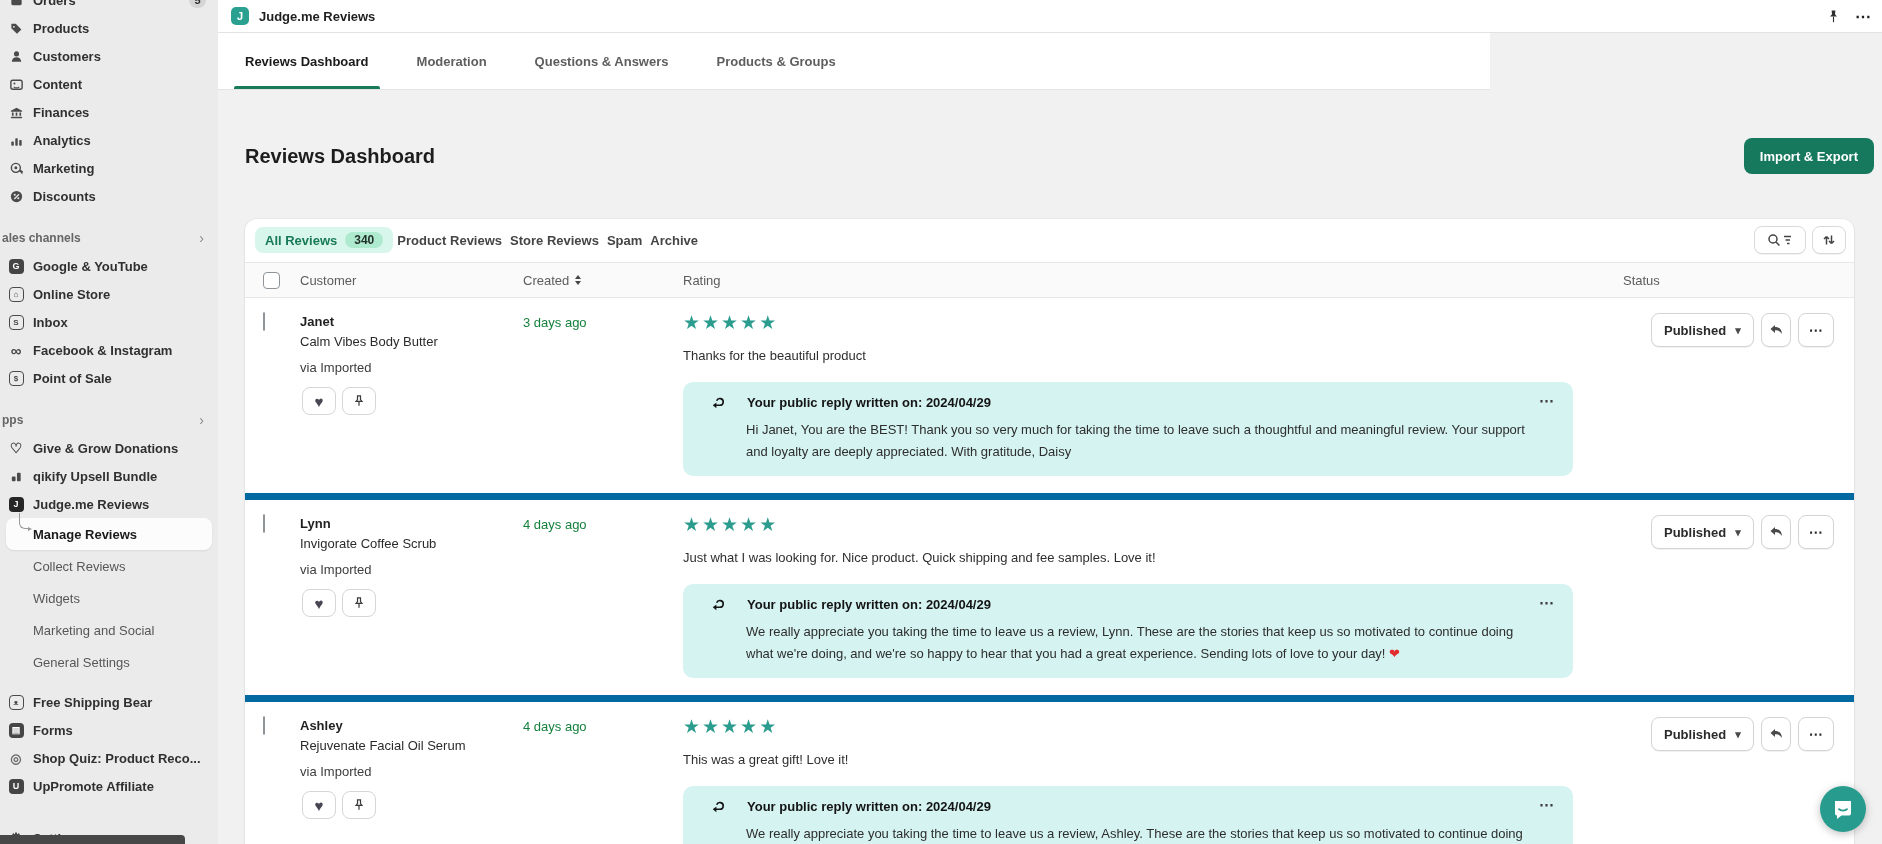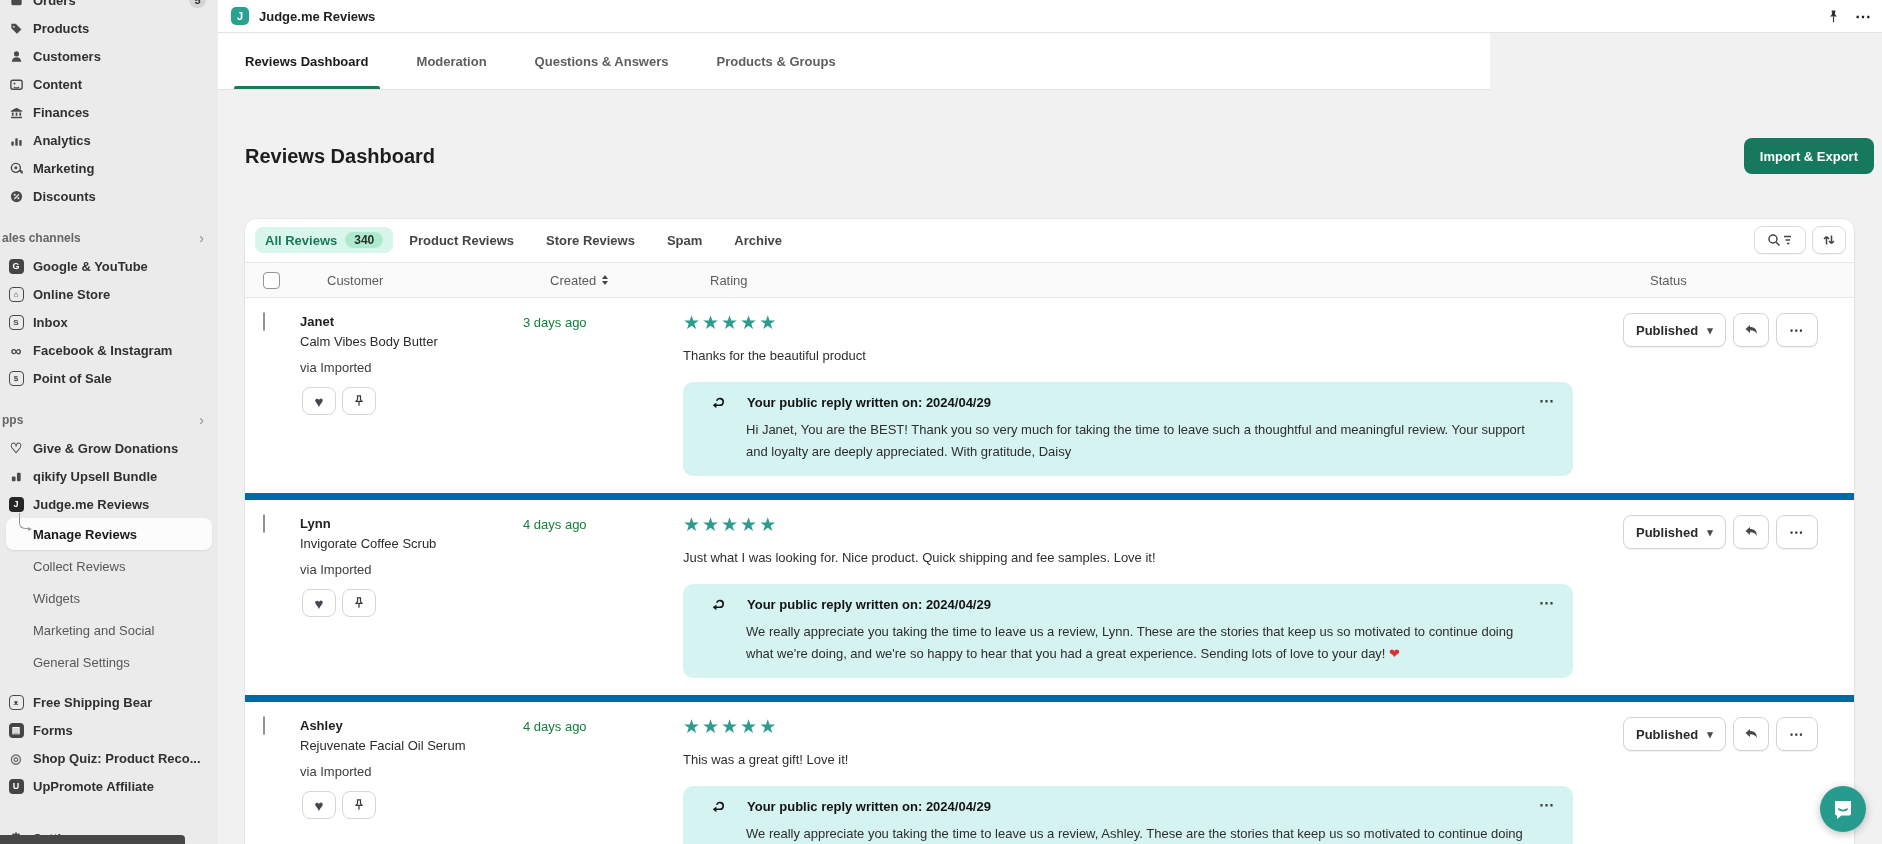--- a/index.html
+++ b/index.html
@@ -56,29 +56,29 @@
   .btn-primary { margin-left:auto; height:36px; background:#16795e; color:#fff; border:none; border-radius:8px;
                  font-family:inherit; font-size:13px; font-weight:700; padding:0 16px; cursor:pointer; }
 
   .card { margin:44px 28px 0 27px; background:#fff; border-radius:12px;
           box-shadow:0 1px 2px rgba(0,0,0,.08), 0 0 0 1px rgba(0,0,0,.03); overflow:hidden; }
 
   .filter-row { display:flex; align-items:center; padding:7px 8px 8px 10px; }
   .pill { display:flex; align-items:center; gap:8px; background:#d9f6ec; border-radius:8px; padding:5px 10px; cursor:pointer; }
   .pill-label { font-size:13px; font-weight:600; color:#177a56; }
   .pill-count { background:#aeeace; color:#24312b; font-size:12px; font-weight:600; border-radius:10px; padding:1px 9px; }
-  .filter-item { font-size:13px; font-weight:600; color:#454545; padding:6px 16px; cursor:pointer; }
+  .filter-item { font-size:13px; font-weight:600; color:#454545; padding:6px 4px; cursor:pointer; }
   .filter-tools { margin-left:auto; display:flex; gap:6px; }
   .tool-btn { height:28px; border:1px solid #d9d9d9; background:#fff; border-radius:8px; display:flex; align-items:center;
               justify-content:center; cursor:pointer; padding:0 8px; box-shadow:0 1px 0 rgba(0,0,0,.05); }
 
   .thead { display:grid; grid-template-columns:42px 223px 160px 1fr 211px; padding:0 20px 0 13px; height:36px;
            align-items:center; background:#fafafa; border-top:1px solid #e7e7e7; border-bottom:1px solid #e7e7e7;
            font-size:13px; color:#5c5c5c; }
-  .th { display:flex; align-items:center; gap:6px;margin-left:27px; }
+  .th { display:flex; align-items:center; gap:6px; }
   .sorticon { display:flex; flex-direction:column; align-items:center; gap:2px; cursor:pointer; }
   .tri-up { width:0; height:0; border-left:3.5px solid transparent; border-right:3.5px solid transparent; border-bottom:4.5px solid #444; }
   .tri-down { width:0; height:0; border-left:3.5px solid transparent; border-right:3.5px solid transparent; border-top:4.5px solid #444; }
 
   .trow { display:grid; grid-template-columns:42px 223px 160px 1fr 211px; padding:15px 20px 17px 13px; border-bottom:7px solid #0369a1; }
   .cb { width:17px; height:17px; border:1.8px solid #8f9499; border-radius:4px; background:#fff; margin-left:5px; cursor:pointer; }
   .cust-name { font-size:13px; font-weight:700; color:#1f1f1f; padding-top:1px; }
   .cust-link { display:inline-block; font-size:13px; color:#2b2b2b; margin-top:5px; cursor:pointer; }
   .cust-via { font-size:13px; color:#3d3d3d; margin-top:10px; }
   .cust-actions { display:flex; gap:6px; margin-top:12px; margin-left:2px; }
@@ -90,21 +90,21 @@
   .review-text { font-size:13px; color:#2e2e2e; margin-top:16px; }
   .reply { position:relative; margin-top:19px; width:890px; background:#d4f3f1; border-radius:10px; padding:13px 44px 13px 26px; }
   .reply-head { display:flex; align-items:flex-start; gap:21px; }
   .reply-title { font-size:13px; font-weight:700; color:#141414; }
   .reply-body { font-size:13px; color:#2e2e2e; margin:9px 0 0 37px; line-height:22px; }
   .reply-dots { position:absolute; top:10px; right:18px; font-size:15px; font-weight:700; color:#3c3c3c; letter-spacing:1px; cursor:pointer; }
   .heart-red { color:#e02d2d; }
   .status-cell { display:flex; gap:7px; align-items:flex-start; }
   .status-btn { height:34px; border:1px solid #d4d4d4; background:#fff; border-radius:8px; font-family:inherit;
                 font-size:13px; font-weight:600; color:#2a2a2a; padding:0 12px; display:flex; align-items:center; gap:9px;
-                cursor:pointer; box-shadow:0 1px 0 rgba(0,0,0,.05); }
+                cursor:pointer; box-shadow:0 1px 0 rgba(0,0,0,.05);margin-left:28px; }
   .sq-btn { height:34px; border:1px solid #d4d4d4; background:#fff; border-radius:8px; display:flex; align-items:center;
             justify-content:center; cursor:pointer; box-shadow:0 1px 0 rgba(0,0,0,.05); }
   .sq-btn.w36 { width:36px; } .sq-btn.w42 { width:42px; font-size:14px; font-weight:700; color:#2a2a2a; letter-spacing:1px; }
   .caret { font-size:11px; color:#4a4a4a; }
 
   .chat-widget { position:absolute; right:16px; bottom:12px; width:46px; height:46px; border-radius:50%;
                  background:#279c8e; display:flex; align-items:center; justify-content:center; cursor:pointer;
                  box-shadow:0 2px 8px rgba(0,0,0,.25); }
 </style>
 </head>

